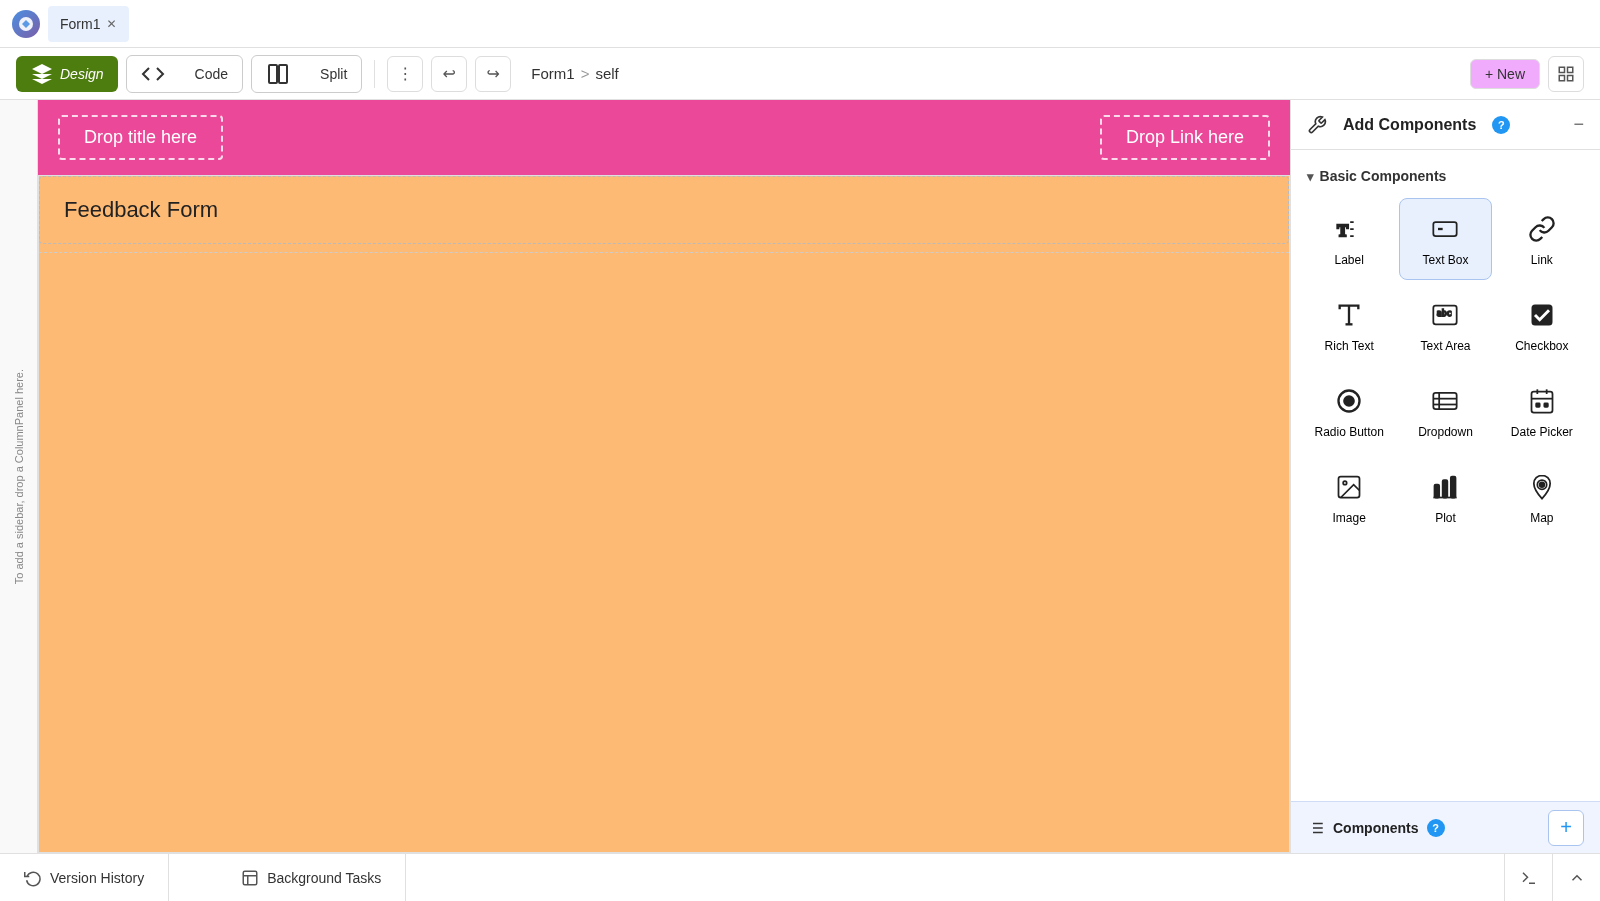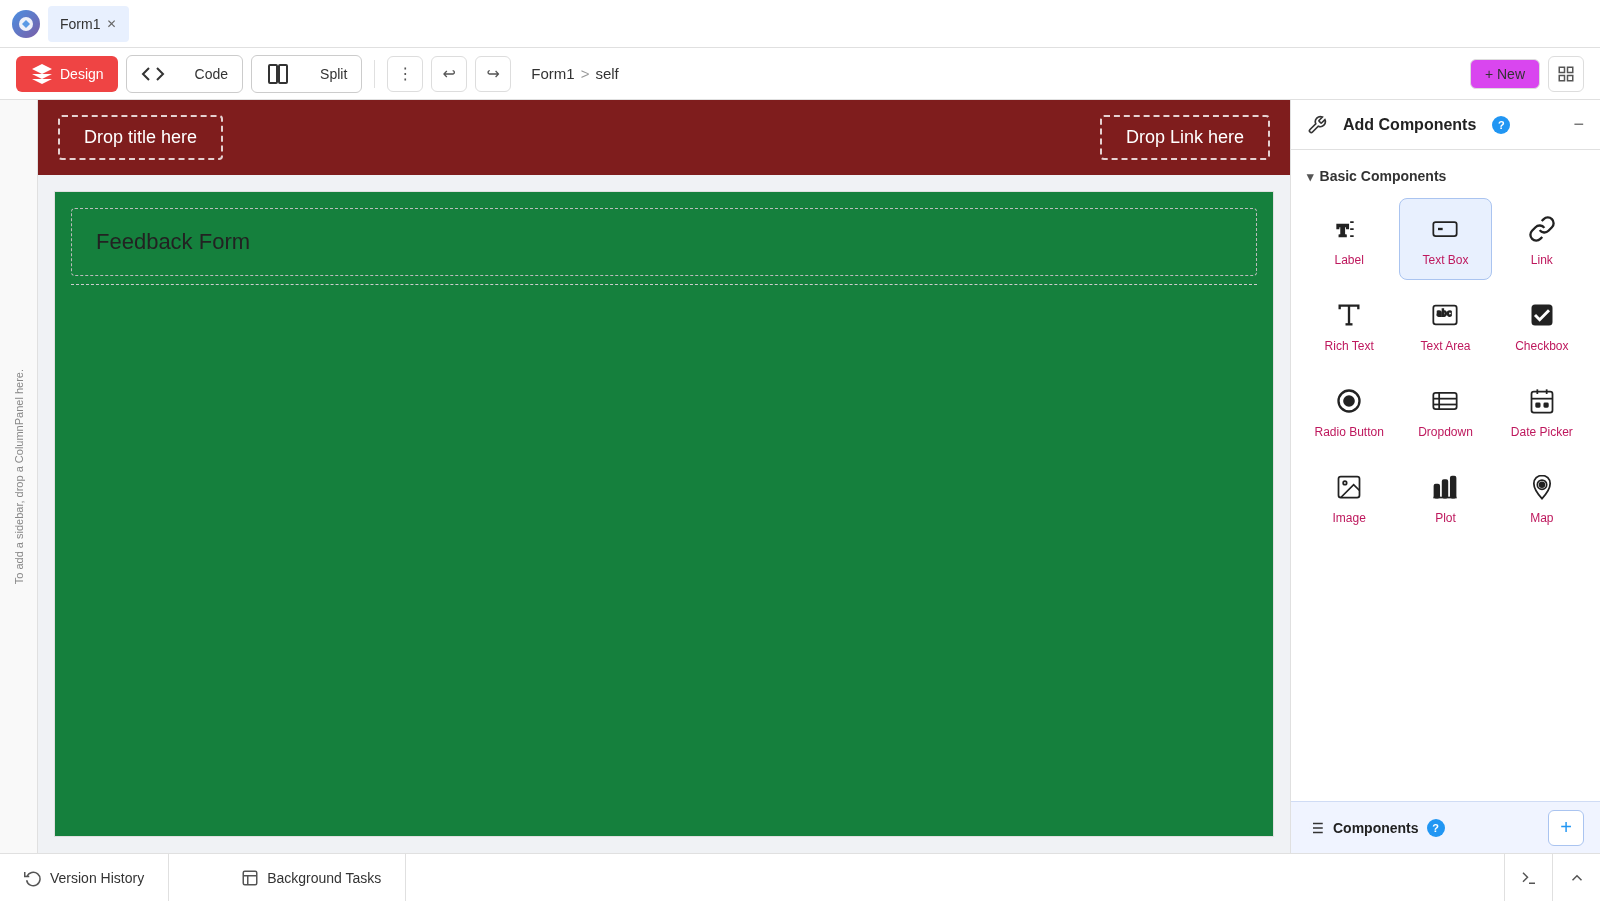--- a/index.html
+++ b/index.html
@@ -29,36 +29,36 @@
     .toolbar {
       display: flex; align-items: center; height: 52px;
       background: #fff; border-bottom: 1px solid #e0e0e0;
       padding: 0 16px; gap: 8px;
     }
     .toolbar-btn {
       display: flex; align-items: center; gap: 6px;
       padding: 6px 14px; border-radius: 6px; cursor: pointer;
       font-size: 14px; font-weight: 500; border: none; background: transparent;
     }
-    .toolbar-btn.active { background: #ef4444; color: #fff; }
+    .toolbar-btn.active { background: #4d7c0f; color: #fff; font-style: italic; }
     .toolbar-btn.outline { background: transparent; color: #333; border: 1px solid #ccc; gap: 30px; }
     .toolbar-sep { width: 1px; height: 28px; background: #e0e0e0; margin: 0 4px; }
     .toolbar-icon-btn {
       width: 36px; height: 36px; display: flex; align-items: center; justify-content: center;
       border-radius: 6px; cursor: pointer; border: 1px solid #ddd; background: #fff; color: #555;
       font-size: 16px;
     }
     .breadcrumb {
       margin-left: 12px; display: flex; align-items: center; gap: 6px;
       font-size: 15px; color: #333; font-weight: 500;
     }
     .breadcrumb-sep { color: #999; }
     .new-btn {
       margin-left: auto; display: flex; align-items: center; gap: 4px;
-      padding: 6px 14px; border-radius: 6px; background: #d946ef;
+      padding: 6px 14px; border-radius: 6px; background: #f0abfc;
       border: 1px solid #ddd; cursor: pointer; font-size: 14px; color: #333;
     }
     .fullscreen-btn {
       width: 36px; height: 36px; display: flex; align-items: center; justify-content: center;
       border-radius: 6px; border: 1px solid #ddd; background: #fff; cursor: pointer; color: #555;
     }
 
     
     .main-area {
       display: flex; flex: 1; overflow: hidden;
@@ -75,39 +75,39 @@
       padding: 8px 0;
     }
 
     
     .canvas-area {
       flex: 1; display: flex; flex-direction: column; overflow: hidden;
     }
 
     
     .canvas-header {
-      background: #7f1d1d; display: flex; align-items: center;
+      background: #ec4899; display: flex; align-items: center;
       padding: 12px 20px; height: 75px; gap: 16px;
     }
     .drop-title-box {
       border: 2px dashed rgba(255,255,255,0.8);
       padding: 10px 24px; color: #fff; font-size: 18px; font-weight: 500;
       border-radius: 4px; cursor: pointer;
     }
     .drop-links-box {
       margin-left: auto;
       border: 2px dashed rgba(255,255,255,0.8);
       padding: 10px 24px; color: #fff; font-size: 18px; font-weight: 500;
       border-radius: 4px; cursor: pointer;
     }
 
     
     .canvas-content {
-      flex: 1; background: #15803d; overflow: auto; padding: 16px;
-      border: 1px solid #e0e0e0; margin: 16px;
+      flex: 1; background: #fdba74; overflow: auto; 
+      border: 1px solid #e0e0e0; margin: 0;
     }
     .form-title-block {
       border: 1px dashed #bbb; border-radius: 4px;
       padding: 20px 24px; margin-bottom: 8px;
       font-size: 22px; color: #222; cursor: pointer;
     }
     .canvas-drop-area {
       border-top: 1px dashed #ccc;
       min-height: 400px; position: relative;
     }
@@ -153,21 +153,21 @@
       padding: 12px 8px; border-radius: 8px; cursor: pointer;
       border: 1px solid transparent; gap: 6px;
       transition: background 0.15s;
     }
     .component-item.highlighted { background: #e8f0fe; border-color: #aac4f0; }
     .component-icon {
       font-size: 24px; color: #222;
       width: 36px; height: 36px; display: flex; align-items: center; justify-content: center;
     }
     .component-label {
-      font-size: 12px; color: #be185d; text-align: center; font-weight: 400;
+      font-size: 12px; color: #000000; text-align: center; font-weight: 400;
     }
 
     
     .bottom-panel {
       height: 52px; background: #f0f4ff; border-top: 1px solid #d0dcf5;
       display: flex; align-items: center; padding: 10px 16px;
       justify-content: space-between;
     }
     .bottom-panel-title {
       display: flex; align-items: center; gap: 8px;

